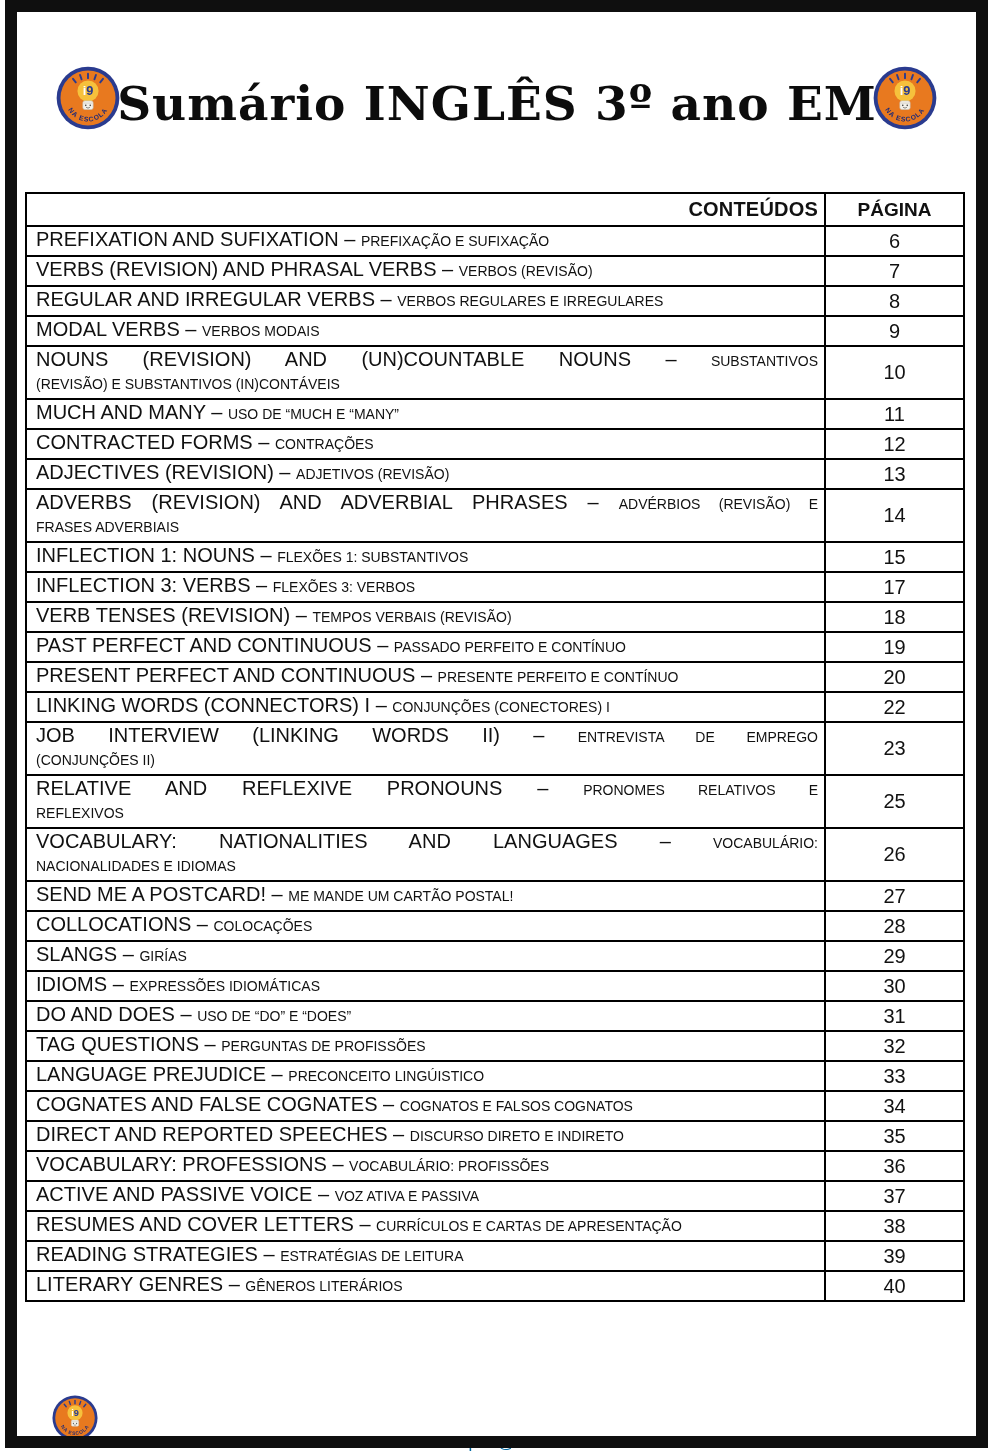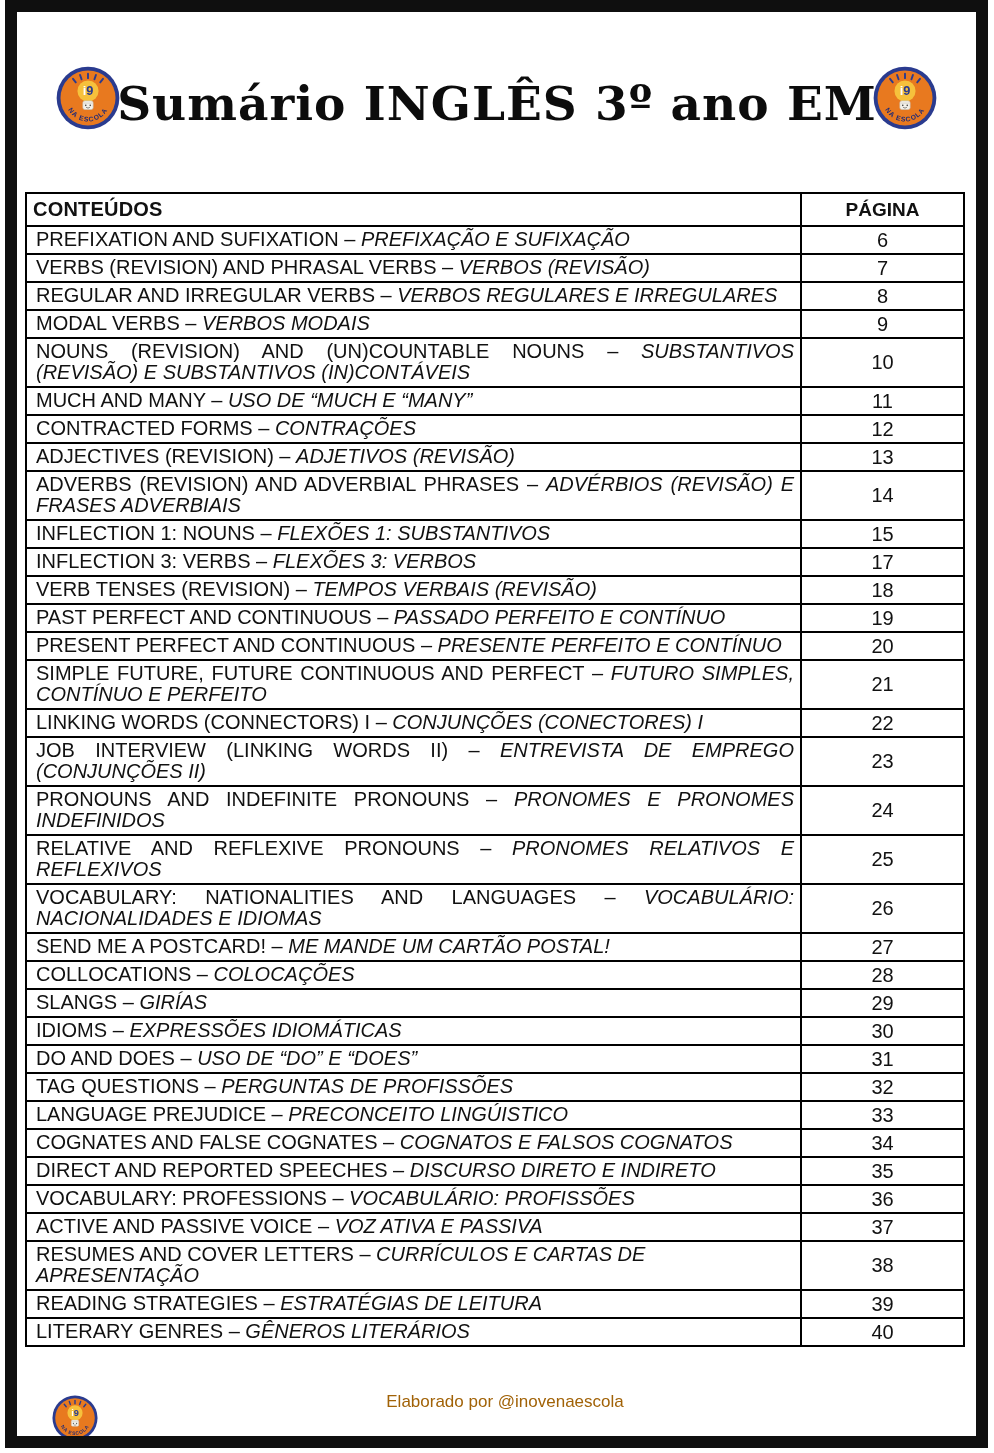--- a/index.html
+++ b/index.html
@@ -21,37 +21,37 @@
   .logo-left  { left:56px;  top:66px; }
   .logo-right { left:873px; top:66px; }
   .logo-footer{ left:52px;  top:1395px; width:46px; height:46px; }
   
   table.toc {
     position:absolute; left:25px; top:192px; width:940px;
     border-collapse:collapse; table-layout:fixed;
   }
   table.toc th, table.toc td { border:2px solid #000; vertical-align:middle; }
   th.col-contents {
-    text-align:left; font-size:20px; font-weight:bold; padding:4px 6px;
+    text-align:right; font-size:20px; font-weight:bold; padding:4px 6px;
     letter-spacing:0.2px;
   }
   th.col-page {
-    width:133px; text-align:center; font-size:19px; font-weight:bold; padding:4px 14px;
+    width:133px; text-align:center; font-size:19px; font-weight:bold; padding:4px 2px;
   }
   td.cell-content {
     padding:2px 6px 3px 9px; font-size:20px; line-height:21px; text-align:left;
   }
   td.cell-page { text-align:center; font-size:20px; padding:1px 2px; }
-  .pt { font-style:italic; font-size:20px; }
+  .pt { font-size:14px; }
   .line1 { text-align:justify; text-align-last:justify; }
   .line2 { text-align:left; }
   
   .footer-credit {
-    position:absolute; left:0; right:0; top:1392px; text-align:center;
-    font-size:17px; color:#a16207;padding-left:16px;
+    position:absolute; left:0; right:0; top:1433px; text-align:center;
+    font-size:17px; color:#0369a1;padding-left:16px;
   }
 </style>
 </head>
 <body>
 
 <div class="page">
 
   <svg width="0" height="0" style="position:absolute" aria-hidden="true">
     <defs>
       <symbol id="logo-i9" viewBox="0 0 100 100">
@@ -153,43 +153,29 @@
         </tr>
         <tr>
           <td class="cell-content"><span class="en">PAST PERFECT AND CONTINUOUS</span><span class="sep"> – </span><span class="pt">PASSADO PERFEITO E CONTÍNUO</span></td>
           <td class="cell-page">19</td>
         </tr>
         <tr>
           <td class="cell-content"><span class="en">PRESENT PERFECT AND CONTINUOUS</span><span class="sep"> – </span><span class="pt">PRESENTE PERFEITO E CONTÍNUO</span></td>
           <td class="cell-page">20</td>
         </tr>
         <tr>
-          <td class="cell-content">
-            <div class="line1"><span class="en">SIMPLE FUTURE, FUTURE CONTINUOUS AND PERFECT</span><span class="sep"> – </span><span class="pt">FUTURO SIMPLES,</span></div>
-            <div class="line2"><span class="pt">CONTÍNUO E PERFEITO</span></div>
-          </td>
-          <td class="cell-page">21</td>
-        </tr>
-        <tr>
           <td class="cell-content"><span class="en">LINKING WORDS (CONNECTORS) I</span><span class="sep"> – </span><span class="pt">CONJUNÇÕES (CONECTORES) I</span></td>
           <td class="cell-page">22</td>
         </tr>
         <tr>
           <td class="cell-content">
             <div class="line1"><span class="en">JOB INTERVIEW (LINKING WORDS II)</span><span class="sep"> – </span><span class="pt">ENTREVISTA DE EMPREGO</span></div>
             <div class="line2"><span class="pt">(CONJUNÇÕES II)</span></div>
           </td>
           <td class="cell-page">23</td>
-        </tr>
-        <tr>
-          <td class="cell-content">
-            <div class="line1"><span class="en">PRONOUNS AND INDEFINITE PRONOUNS</span><span class="sep"> – </span><span class="pt">PRONOMES E PRONOMES</span></div>
-            <div class="line2"><span class="pt">INDEFINIDOS</span></div>
-          </td>
-          <td class="cell-page">24</td>
         </tr>
         <tr>
           <td class="cell-content">
             <div class="line1"><span class="en">RELATIVE AND REFLEXIVE PRONOUNS</span><span class="sep"> – </span><span class="pt">PRONOMES RELATIVOS E</span></div>
             <div class="line2"><span class="pt">REFLEXIVOS</span></div>
           </td>
           <td class="cell-page">25</td>
         </tr>
         <tr>
           <td class="cell-content">

